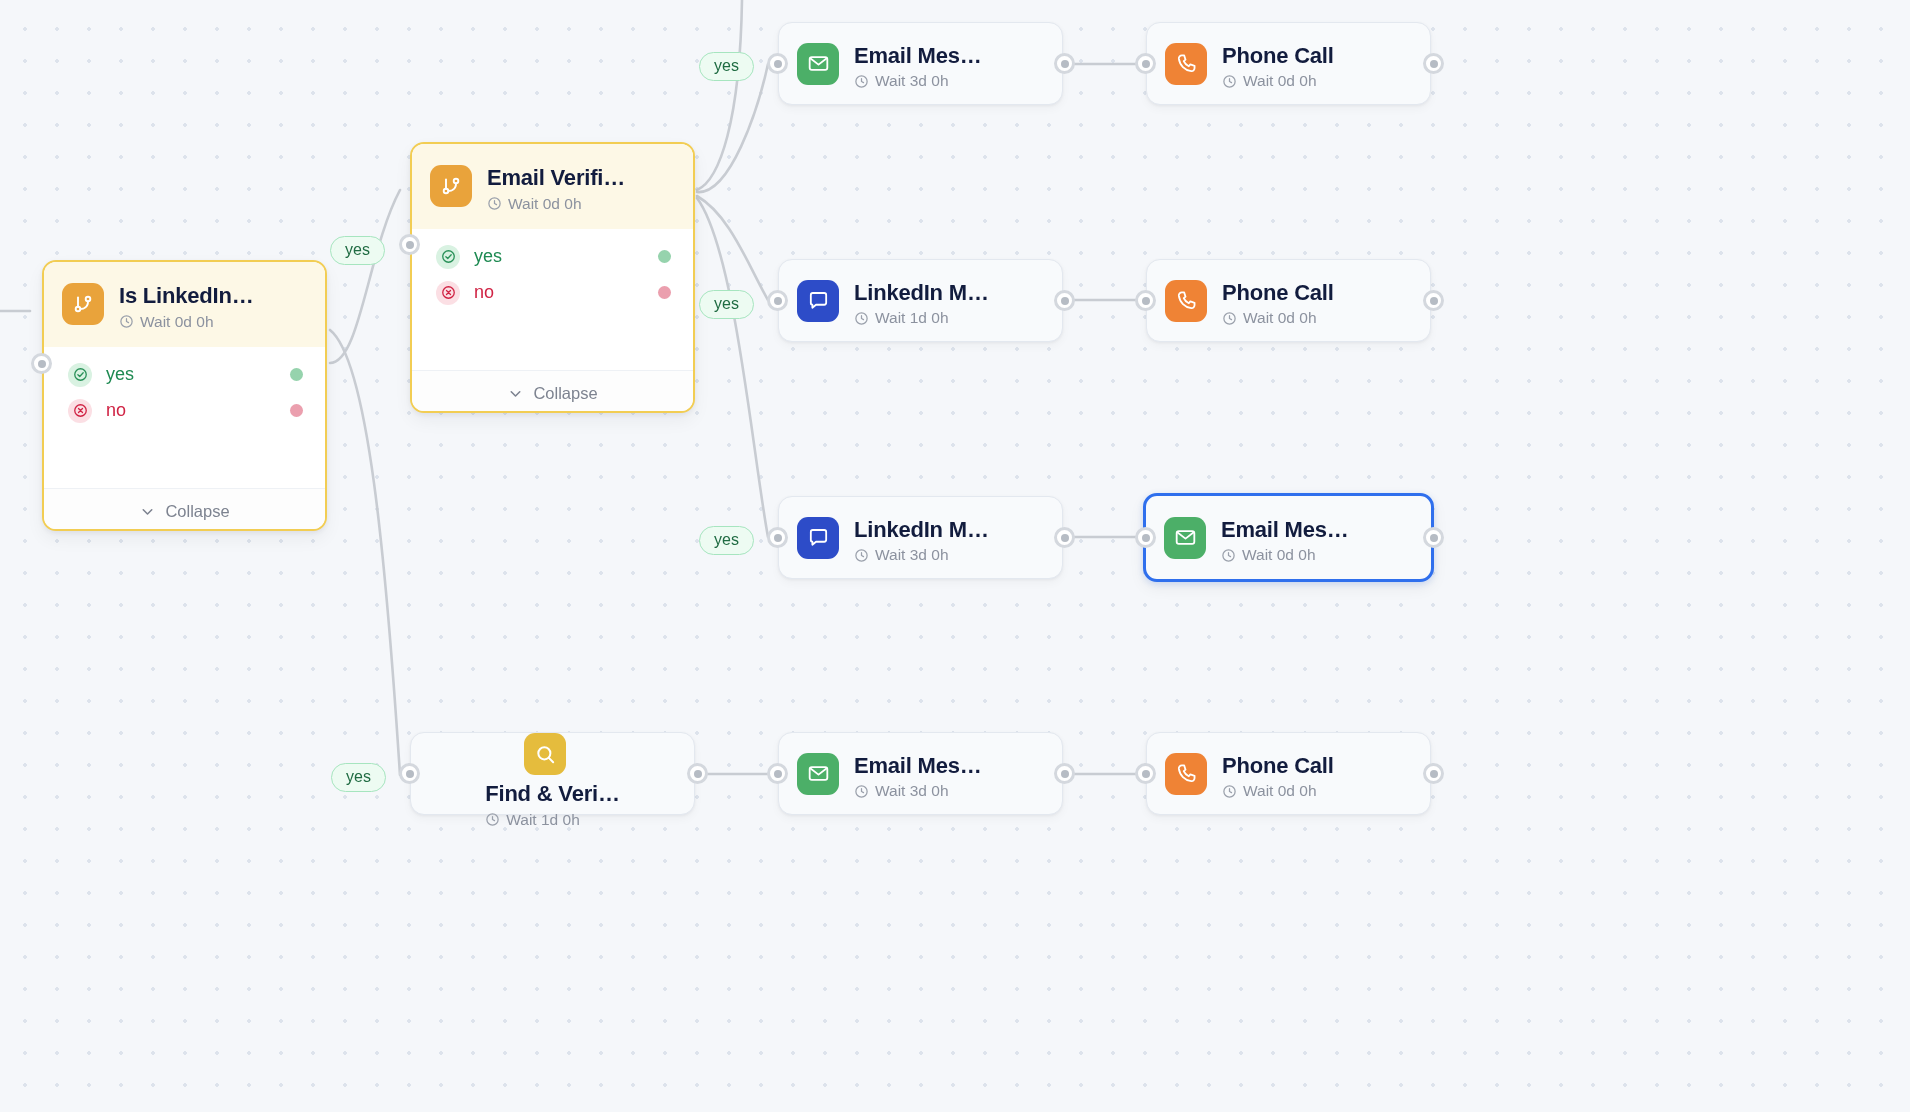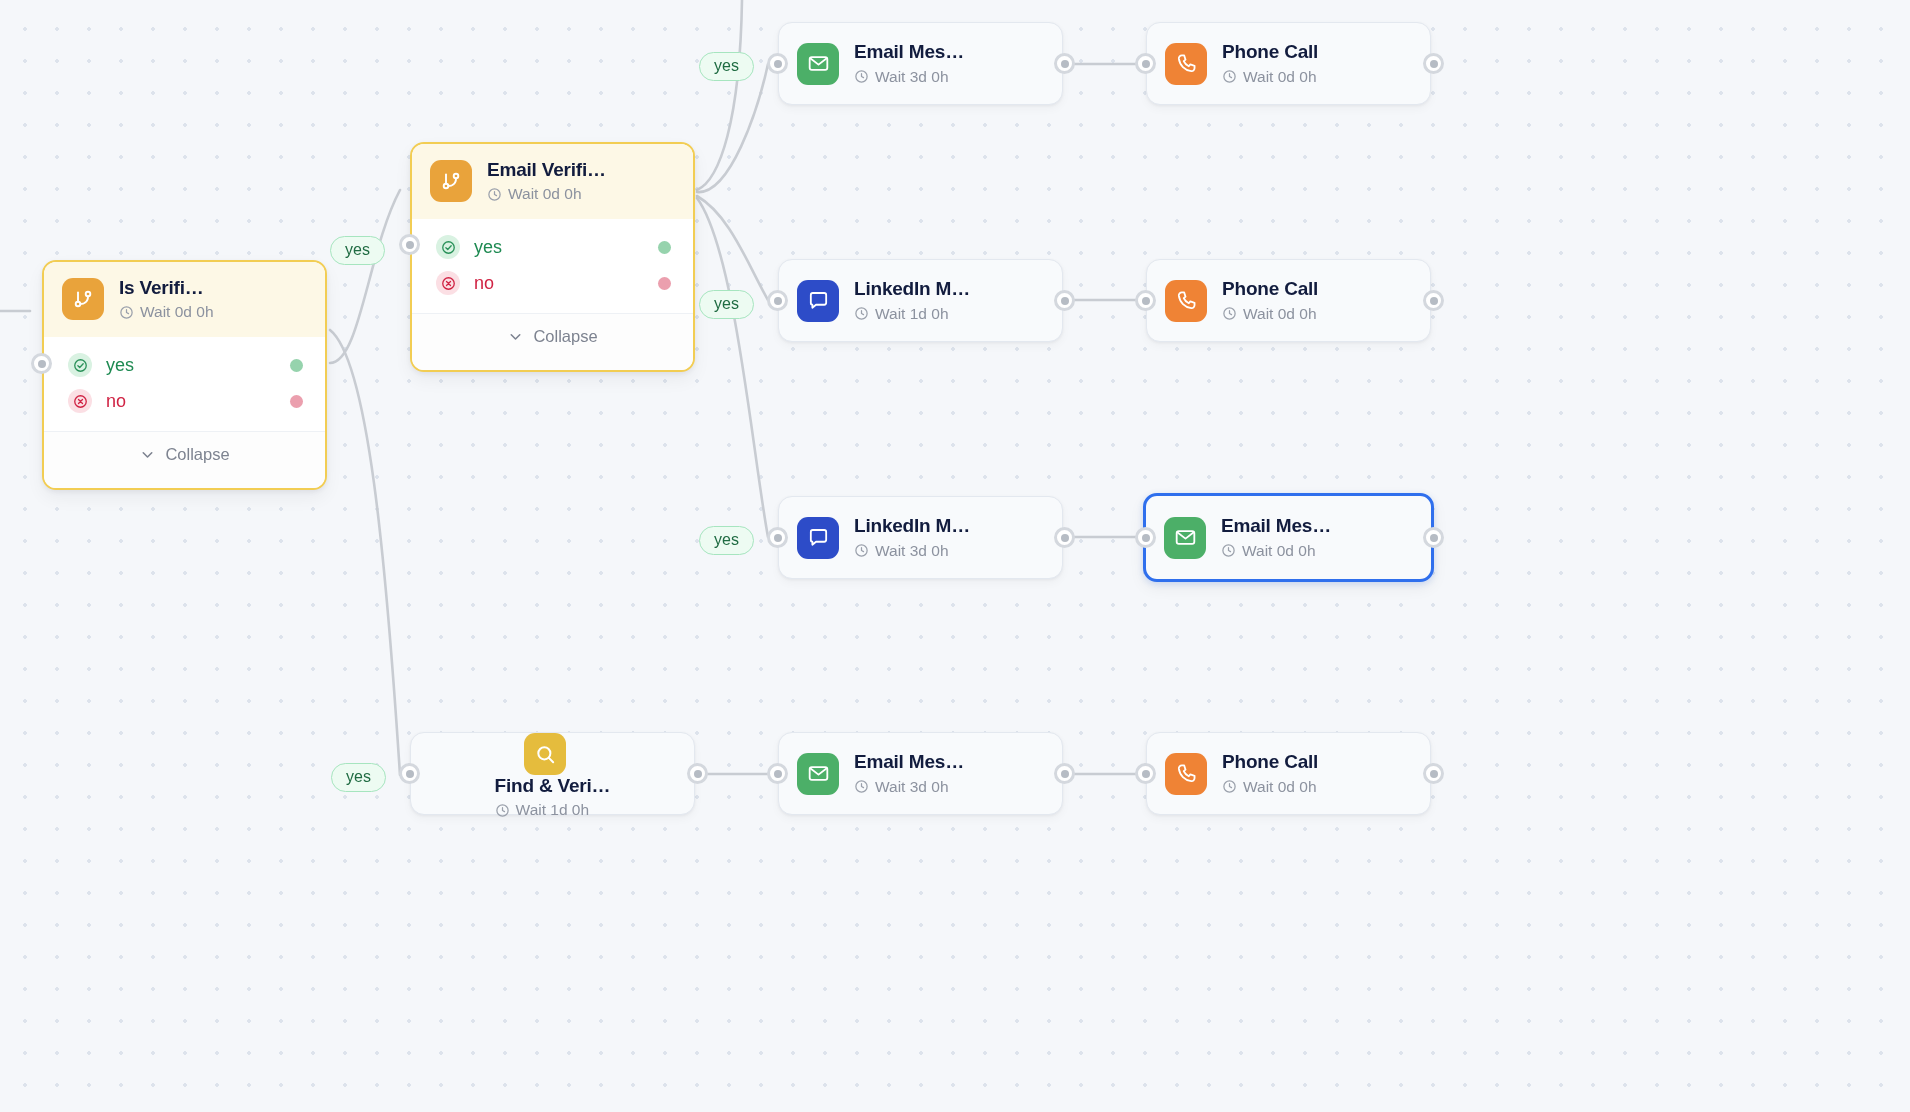--- a/index.html
+++ b/index.html
@@ -84,26 +84,27 @@
 
   .icon-email   { background: #4caf68; }
   .icon-phone   { background: #ef8335; }
   .icon-linkedin{ background: #2d4cc8; }
   .icon-search  { background: #e5bc3d; }
   .icon-branch  { background: #e9a33b; }
 
   .node-text { min-width: 0; }
 
   .node-title {
-    font-size: 19px;
+    font-size: 22px;
     font-weight: bold;
     color: #121c3e;
     line-height: 1.16;
     white-space: nowrap;
     letter-spacing: -0.2px;
+    margin-top: 6px;
   }
 
   .node-sub {
     display: flex;
     align-items: center;
     gap: 6px;
     margin-top: 4px;
     font-size: 15.5px;
     color: #8c929f;
     white-space: nowrap;
@@ -141,25 +142,26 @@
   }
   .dot-green { background: #96d3ad; }
   .dot-red   { background: #eb9fae; }
 
   .collapse-row {
     border-top: 1.5px solid #eef1f5;
     display: flex;
     align-items: center;
     justify-content: center;
     gap: 9px;
-    padding: 13px 0 24px 0;
+    padding: 13px 0 8px 0;
     color: #7d8390;
     font-size: 16.5px;
     background: #fdfdfd;
     cursor: pointer;
+    margin-top: 47px;
   }
   .collapse-row svg { display: block; }
 
   .handle {
     position: absolute;
     width: 21px; height: 21px;
     border-radius: 50%;
     background: #ffffff;
     border: 3px solid #d4d8de;
     box-sizing: border-box;
@@ -221,21 +223,21 @@
     <div class="cond-header">
       <div class="node-icon icon-branch">
         <svg width="24" height="24" viewBox="0 0 24 24" fill="none" stroke="#ffffff" stroke-width="1.9" stroke-linecap="round" stroke-linejoin="round">
           <circle cx="7" cy="17" r="2.3"></circle>
           <circle cx="17" cy="7" r="2.3"></circle>
           <path d="M17 9.4 C 17 15 13 17 9.3 17"></path>
           <path d="M7 14.7 L 7 5.5"></path>
         </svg>
       </div>
       <div class="node-text">
-        <div class="node-title">Is Verifi…</div>
+        <div class="node-title">Is LinkedIn…</div>
         <div class="node-sub">
           <svg width="15" height="15" viewBox="0 0 24 24" fill="none" stroke="#9aa0ab" stroke-width="2" stroke-linecap="round">
             <circle cx="12" cy="12" r="9"></circle>
               <path d="M12 7.5 L12 12 L15.2 13.8"></path>
           </svg>
           <span>Wait 0d 0h</span>
         </div>
       </div>
     </div>
     <div class="branch-list">

